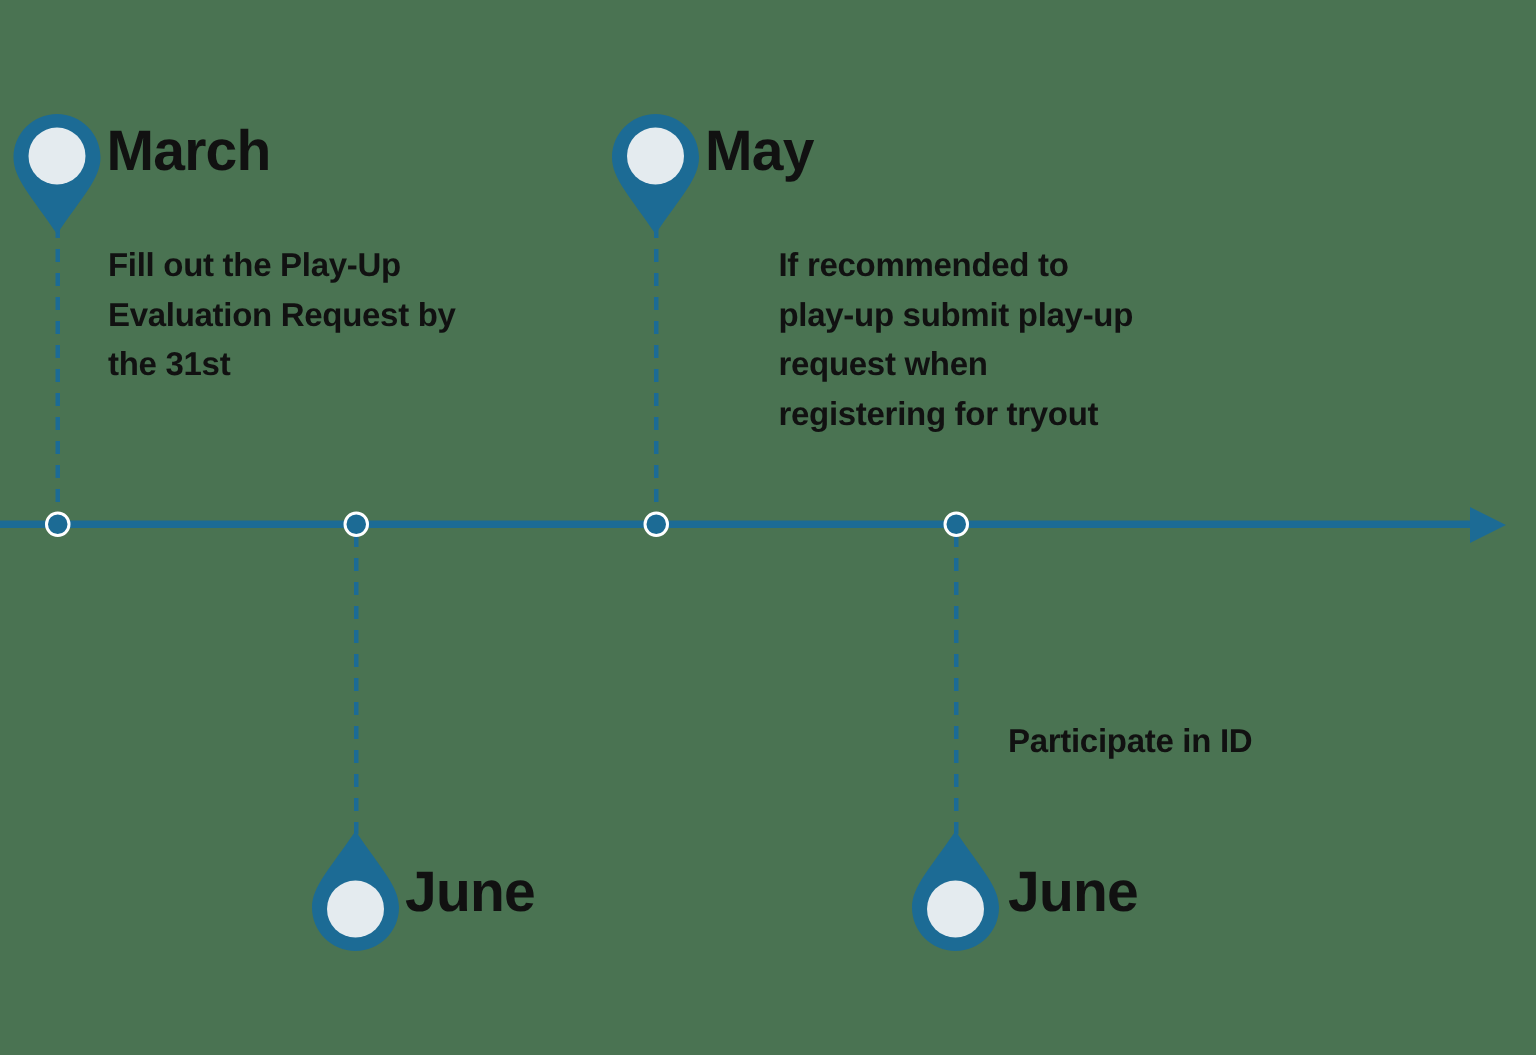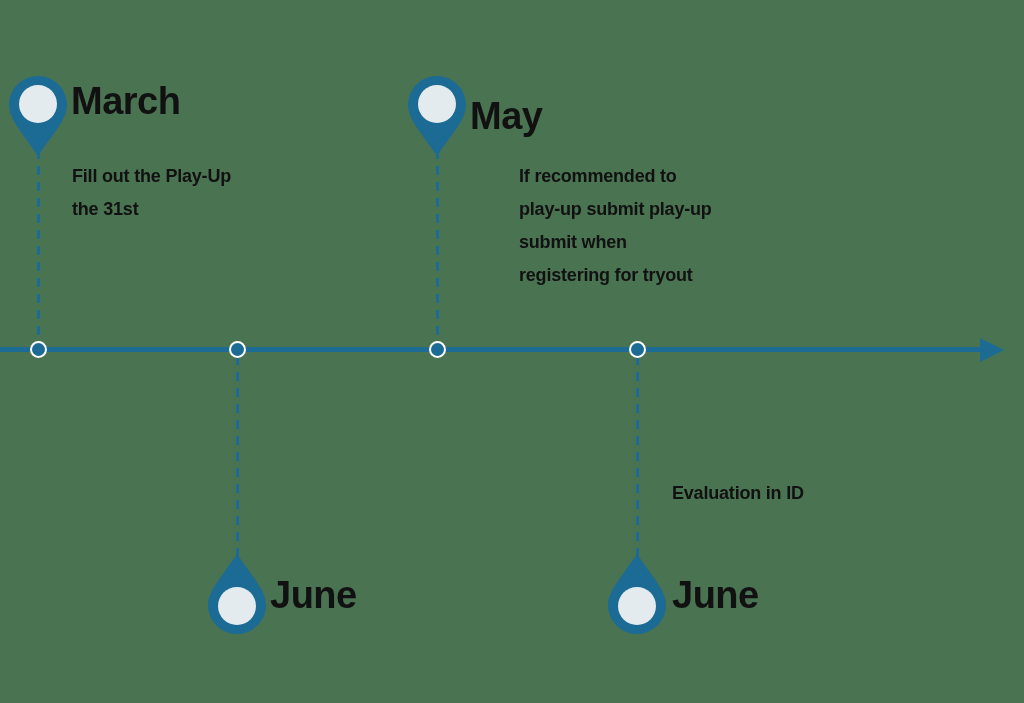--- a/index.html
+++ b/index.html
@@ -83,39 +83,39 @@
     font-weight: bold;
     color: #111111;
     letter-spacing: -0.5px;
     white-space: nowrap;
     line-height: 1;
   }
 
   
   .desc {
     position: absolute;
-    font-size: 18px;
+    font-size: 22px;
     font-weight: bold;
     color: #111111;
     line-height: 33px;
     letter-spacing: -0.2px;
   }
   .desc div { white-space: nowrap; }
 
   
   #pin-march      { left: 38px;  top: 74px; }
   #node-march     { left: 38px; }
   #conn-march     { left: 38px; top: 150px; height: 194px; }
   #label-march    { left: 71px;  top: 82px; }
   #desc-march     { left: 72px;  top: 160px; }
 
   #pin-may        { left: 437px; top: 74px; }
   #node-may       { left: 437px; }
   #conn-may       { left: 437px; top: 150px; height: 194px; }
-  #label-may      { left: 470px; top: 97px; }
+  #label-may      { left: 470px; top: 82px; }
   #desc-may       { left: 471px; top: 160px; margin-left: 48px; }
 
   #pin-april      { left: 237px; top: 552px; }
   #node-april     { left: 237px; }
   #conn-april     { left: 237px; top: 356px; height: 200px; }
   #label-april    { left: 270px; top: 576px; }
   #desc-april     { left: 272px; top: 442px; }
 
   #pin-june       { left: 637px; top: 552px; }
   #node-june      { left: 637px; }
@@ -135,36 +135,37 @@
   <div class="axis-node" id="node-march"></div>
   <div class="pin" id="pin-march">
     <svg viewBox="0 0 62 84">
       <path d="M31 2 C15.0 2 2 15.0 2 31 C2 45 14 57 31 82 C48 57 60 45 60 31 C60 15.0 47.0 2 31 2 Z" fill="#1c6b95"></path>
       <circle cx="31" cy="30" r="19" fill="#e4ebef"></circle>
     </svg>
   </div>
   <div class="month-label" id="label-march">March</div>
   <div class="desc" id="desc-march">
     <div>Fill out the Play-Up</div>
+    <div>Evaluation Request by</div>
     <div>the 31st</div>
   </div>
 
   <div class="connector" id="conn-may"></div>
   <div class="axis-node" id="node-may"></div>
   <div class="pin" id="pin-may">
     <svg viewBox="0 0 62 84">
       <path d="M31 2 C15.0 2 2 15.0 2 31 C2 45 14 57 31 82 C48 57 60 45 60 31 C60 15.0 47.0 2 31 2 Z" fill="#1c6b95"></path>
       <circle cx="31" cy="30" r="19" fill="#e4ebef"></circle>
     </svg>
   </div>
   <div class="month-label" id="label-may">May</div>
   <div class="desc" id="desc-may">
     <div>If recommended  to</div>
     <div>play-up submit play-up</div>
-    <div>submit when</div>
+    <div>request when</div>
     <div>registering for tryout</div>
   </div>
 
   <div class="connector" id="conn-april"></div>
   <div class="axis-node" id="node-april"></div>
   <div class="pin flipped" id="pin-april">
     <svg viewBox="0 0 62 84">
       <path d="M31 2 C15.0 2 2 15.0 2 31 C2 45 14 57 31 82 C48 57 60 45 60 31 C60 15.0 47.0 2 31 2 Z" fill="#1c6b95"></path>
       <circle cx="31" cy="30" r="19" fill="#e4ebef"></circle>
     </svg>
@@ -174,16 +175,16 @@
   <div class="connector" id="conn-june"></div>
   <div class="axis-node" id="node-june"></div>
   <div class="pin flipped" id="pin-june">
     <svg viewBox="0 0 62 84">
       <path d="M31 2 C15.0 2 2 15.0 2 31 C2 45 14 57 31 82 C48 57 60 45 60 31 C60 15.0 47.0 2 31 2 Z" fill="#1c6b95"></path>
       <circle cx="31" cy="30" r="19" fill="#e4ebef"></circle>
     </svg>
   </div>
   <div class="month-label" id="label-june">June</div>
   <div class="desc" id="desc-june">
-    <div>Evaluation in ID</div>
+    <div>Participate in ID</div>
   </div>
 
 </div>
 
 </body></html>

